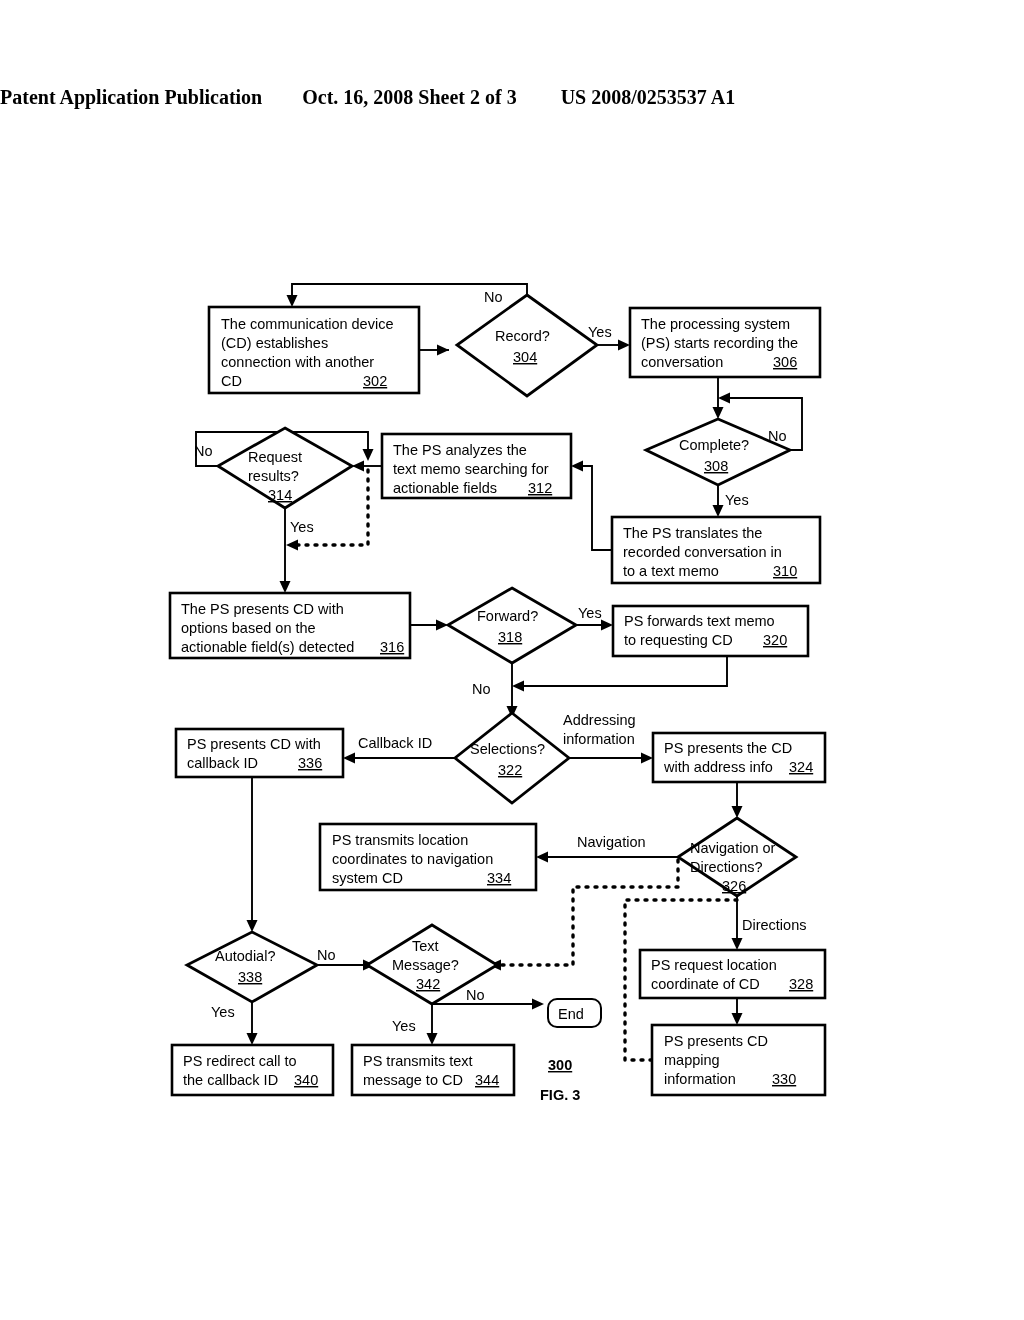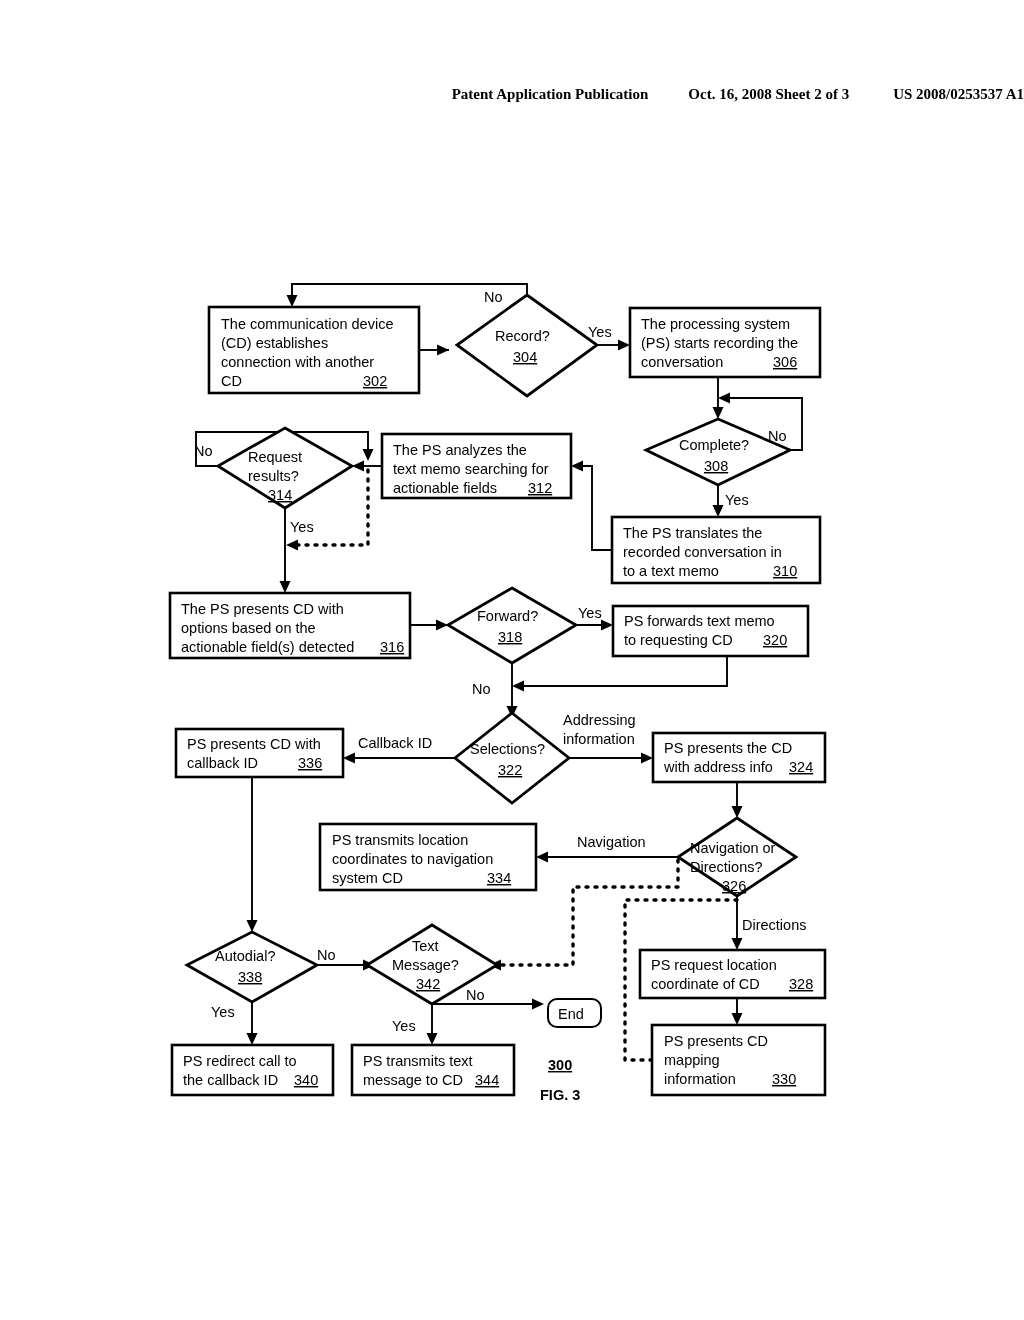--- a/index.html
+++ b/index.html
@@ -20,24 +20,24 @@
     position: absolute;
     left: 0; top: 0;
     width: 1024px;
     height: 1320px;
   }
   .hdr {
     position: absolute;
     top: 86px;
     left: 0;
     width: 1024px;
-    text-align: right;
+    text-align: left;
     font-family: "Liberation Serif", serif;
     font-weight: bold;
-    font-size: 15px;
+    font-size: 20px;
     letter-spacing: 0px;
     white-space: nowrap;
   }
   .hdr span { display: inline-block; }
   .hdr .h1 { margin-right: 40px; }
   .hdr .h2 { margin-right: 44px; }
 
   svg.flow {
     position: absolute;
     left: 0; top: 0;

